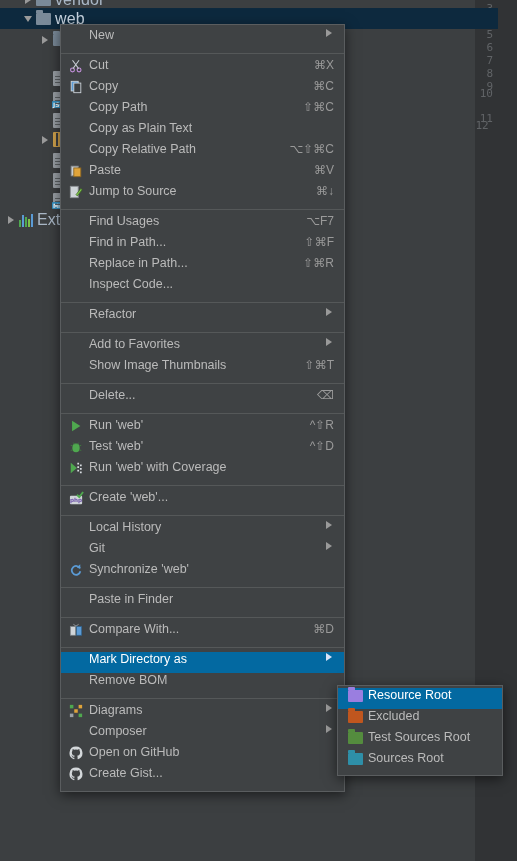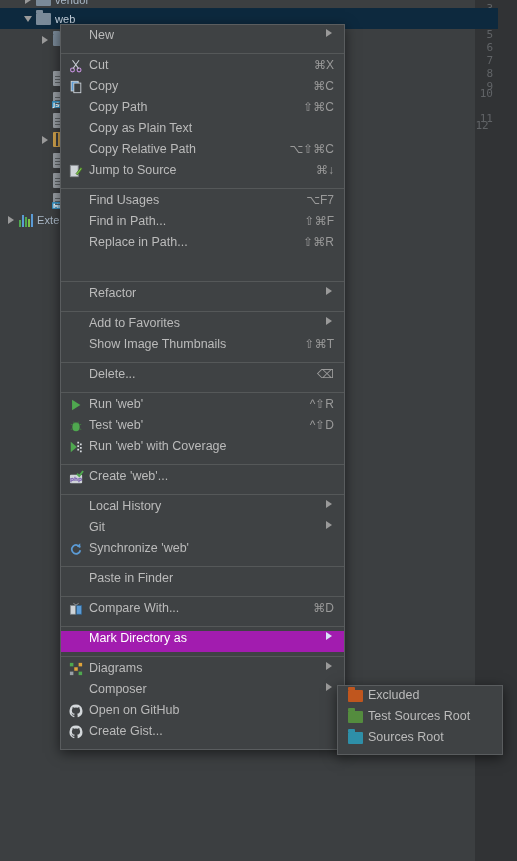--- a/index.html
+++ b/index.html
@@ -39,21 +39,21 @@
     content:"";position:absolute;left:2px;top:2px;
     border-left:6px solid #9a9a9a;border-top:4px solid transparent;
     border-bottom:4px solid transparent;
   }
   .tree-row .arrow.down::after{
     content:"";position:absolute;left:1px;top:3px;
     border-top:6px solid #9a9a9a;border-left:4.5px solid transparent;
     border-right:4.5px solid transparent;
   }
   .tree-label{
-    margin-left:4px;font-size:11px;color:#a9b7c6;
+    margin-left:4px;font-size:16px;color:#a9b7c6;
     letter-spacing:.1px;
   }
   .tree-row.selected .tree-label{color:#c8d4e0;}
 
   
   .ic-folder{
     width:15px;height:12px;flex:0 0 15px;position:relative;
     background:#7a8a99;border-radius:1px;
   }
   .ic-folder::before{
@@ -109,21 +109,21 @@
     border:1px solid #5a5d5f;
     box-shadow:0 3px 12px rgba(0,0,0,.55);
     padding:3px 0 4px 0;
     box-sizing:border-box;
   }
   .mi{
     position:relative;display:flex;
     height:21px;padding:0 10px 0 6px;white-space:nowrap;
     color:#bbbbbb;font-size:12.5px;
   }
-  .mi.highlight{background:#a21caf;color:#ffffff;}
+  .mi.highlight{background:#0369a1;color:#ffffff;}
   .mi .mi-icon{
     width:18px;flex:0 0 18px;height:16px;position:relative;
     display:flex;align-items:center;justify-content:center;
     margin-right:4px;
   }
   .mi .mi-label{flex:1 1 auto;}
   .mi .mi-shortcut{
     color:#9a9a9a;font-size:12px;margin-left:18px;
     font-family:"Liberation Sans","DejaVu Sans",sans-serif;
   }
@@ -288,20 +288,30 @@
       <span class="mi-label">Copy as Plain Text</span>
     </div>
     <div class="mi">
       <span class="mi-icon g"></span>
       <span class="mi-label">Copy Relative Path</span>
       <span class="mi-shortcut">⌥⇧⌘C</span>
     </div>
     <div class="mi">
       <span class="mi-icon g">
         <svg width="14" height="14" viewBox="0 0 16 16">
+          <rect x="2.5" y="2.5" width="8" height="11" fill="#c9cdd1" stroke="#8a8f93" stroke-width="1"></rect>
+          <rect x="5.5" y="4.5" width="8" height="10" fill="#e0a43a" stroke="#8a6520" stroke-width="1"></rect>
+        </svg>
+      </span>
+      <span class="mi-label">Paste</span>
+      <span class="mi-shortcut">⌘V</span>
+    </div>
+    <div class="mi">
+      <span class="mi-icon g">
+        <svg width="14" height="14" viewBox="0 0 16 16">
           <rect x="1.5" y="1.5" width="9" height="13" fill="#cfd4d8" stroke="#8a8f93" stroke-width="1"></rect>
           <path d="M8 11 L13.5 4 L15 5.5 L9.5 12.5 Z" fill="#7ec24a" stroke="#3e6b1f" stroke-width=".8"></path>
         </svg>
       </span>
       <span class="mi-label">Jump to Source</span>
       <span class="mi-shortcut">⌘↓</span>
     </div>
     <div class="sep"></div>
     <div class="mi">
       <span class="mi-icon g"></span>
@@ -313,20 +323,21 @@
       <span class="mi-label">Find in Path...</span>
       <span class="mi-shortcut">⇧⌘F</span>
     </div>
     <div class="mi">
       <span class="mi-icon g"></span>
       <span class="mi-label">Replace in Path...</span>
       <span class="mi-shortcut">⇧⌘R</span>
     </div>
     <div class="mi">
       <span class="mi-icon g"></span>
+      <span class="mi-label">Inspect Code...</span>
     </div>
     <div class="sep"></div>
     <div class="mi">
       <span class="mi-icon g"></span>
       <span class="mi-label">Refactor</span>
       <span class="mi-arrow"></span>
     </div>
     <div class="sep"></div>
     <div class="mi">
       <span class="mi-icon g"></span>
@@ -427,20 +438,24 @@
       </span>
       <span class="mi-label">Compare With...</span>
       <span class="mi-shortcut">⌘D</span>
     </div>
     <div class="sep"></div>
     <div class="mi highlight">
       <span class="mi-icon g"></span>
       <span class="mi-label">Mark Directory as</span>
       <span class="mi-arrow"></span>
     </div>
+    <div class="mi">
+      <span class="mi-icon g"></span>
+      <span class="mi-label">Remove BOM</span>
+    </div>
     <div class="sep"></div>
     <div class="mi">
       <span class="mi-icon g">
         <svg width="14" height="14" viewBox="0 0 16 16">
           <rect x="1" y="1" width="4" height="4" fill="#4fa84f"></rect>
           <rect x="11" y="1" width="4" height="4" fill="#e0a43a"></rect>
           <rect x="6" y="6" width="4" height="4" fill="#e0a43a"></rect>
           <rect x="1" y="11" width="4" height="4" fill="#9aa0a6"></rect>
           <rect x="11" y="11" width="4" height="4" fill="#4fa84f"></rect>
         </svg>
@@ -465,20 +480,26 @@
       <span class="mi-icon g">
         <svg width="14" height="14" viewBox="0 0 16 16">
           <path fill="#d4d8db" d="M8 .6a7.4 7.4 0 0 0-2.34 14.42c.37.07.5-.16.5-.36v-1.3c-2.06.45-2.5-.99-2.5-.99-.34-.86-.82-1.09-.82-1.09-.67-.46.05-.45.05-.45.74.05 1.13.76 1.13.76.66 1.13 1.73.8 2.15.61.07-.48.26-.8.47-.99-1.64-.19-3.37-.82-3.37-3.66 0-.81.29-1.47.76-1.99-.08-.19-.33-.94.07-1.96 0 0 .62-.2 2.03.76a7 7 0 0 1 3.7 0c1.41-.96 2.03-.76 2.03-.76.4 1.02.15 1.77.07 1.96.47.52.76 1.18.76 1.99 0 2.85-1.74 3.47-3.39 3.65.27.23.51.69.51 1.39v2.06c0 .2.13.43.51.36A7.4 7.4 0 0 0 8 .6z"></path>
         </svg>
       </span>
       <span class="mi-label">Create Gist...</span>
     </div>
   </div>
 
 <div id="submenu">
+    <div class="mi highlight">
+      <span class="mi-icon">
+        <span class="smfolder" style="background: rgb(154, 126, 224);"></span>
+      </span>
+      <span class="mi-label">Resource Root</span>
+    </div>
     <div class="mi">
       <span class="mi-icon">
         <span class="smfolder" style="background: rgb(192, 86, 30);"></span>
       </span>
       <span class="mi-label">Excluded</span>
     </div>
     <div class="mi">
       <span class="mi-icon">
         <span class="smfolder" style="background: rgb(84, 140, 62);"></span>
       </span>

